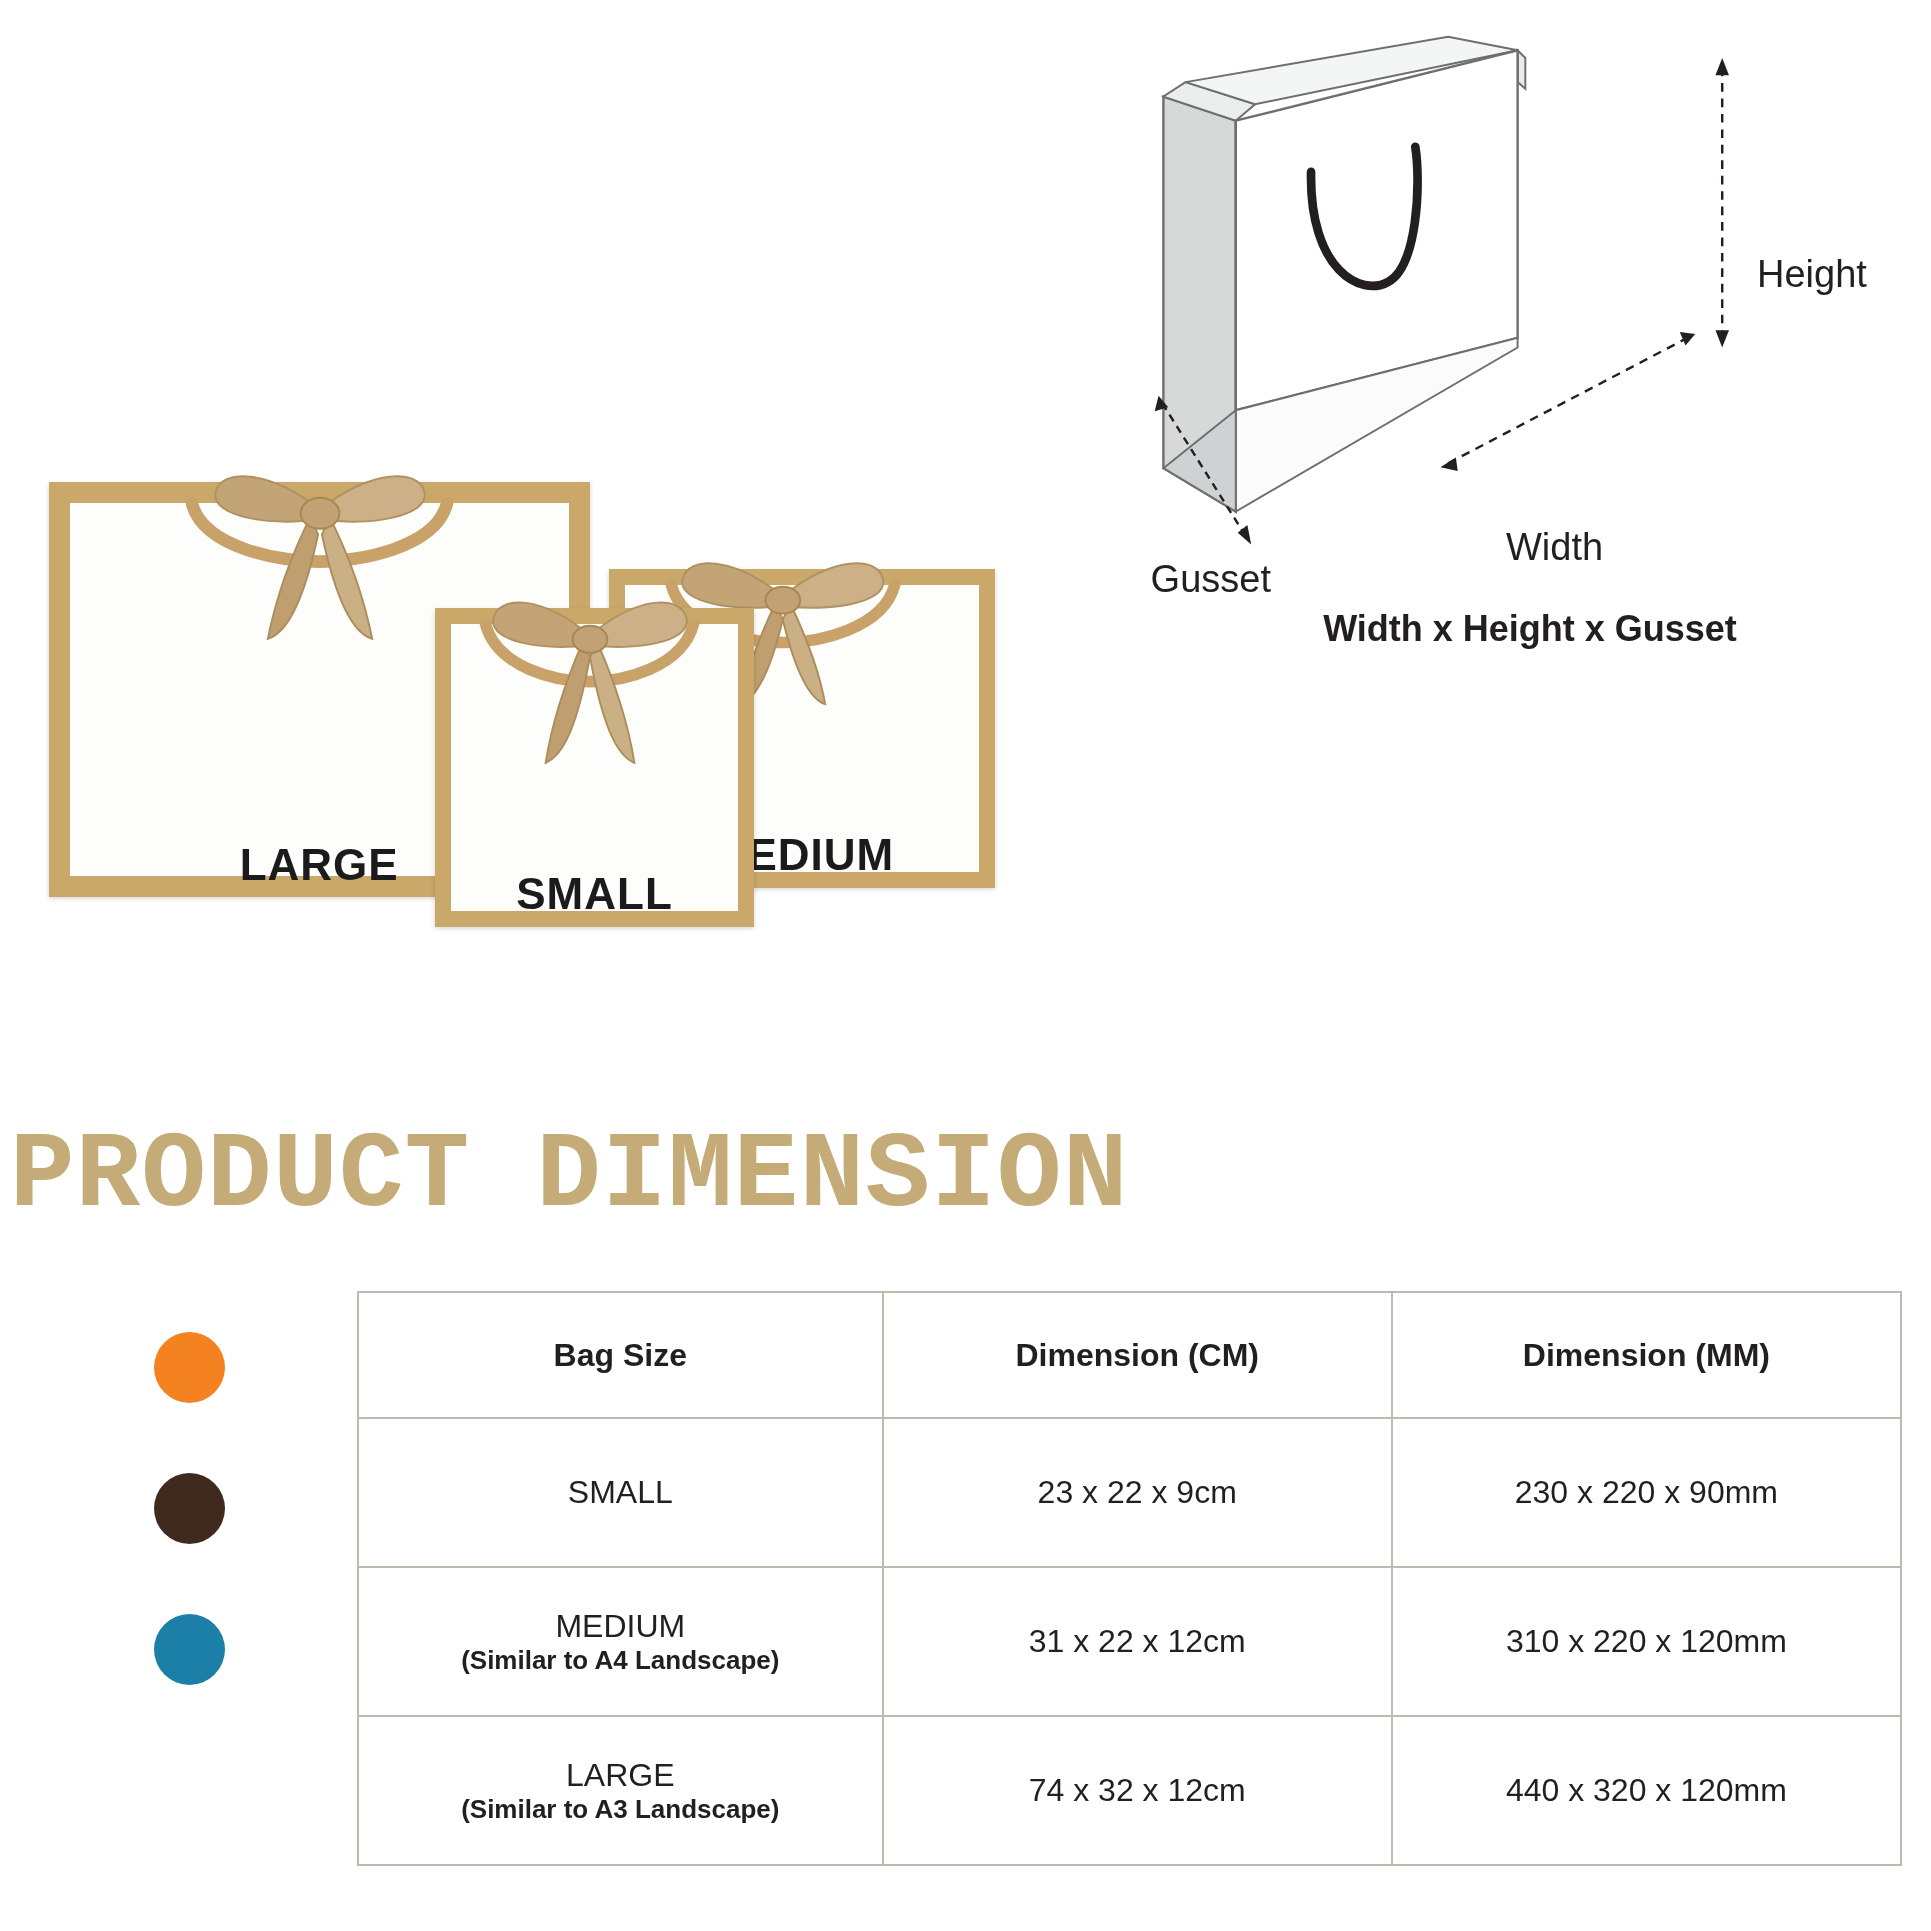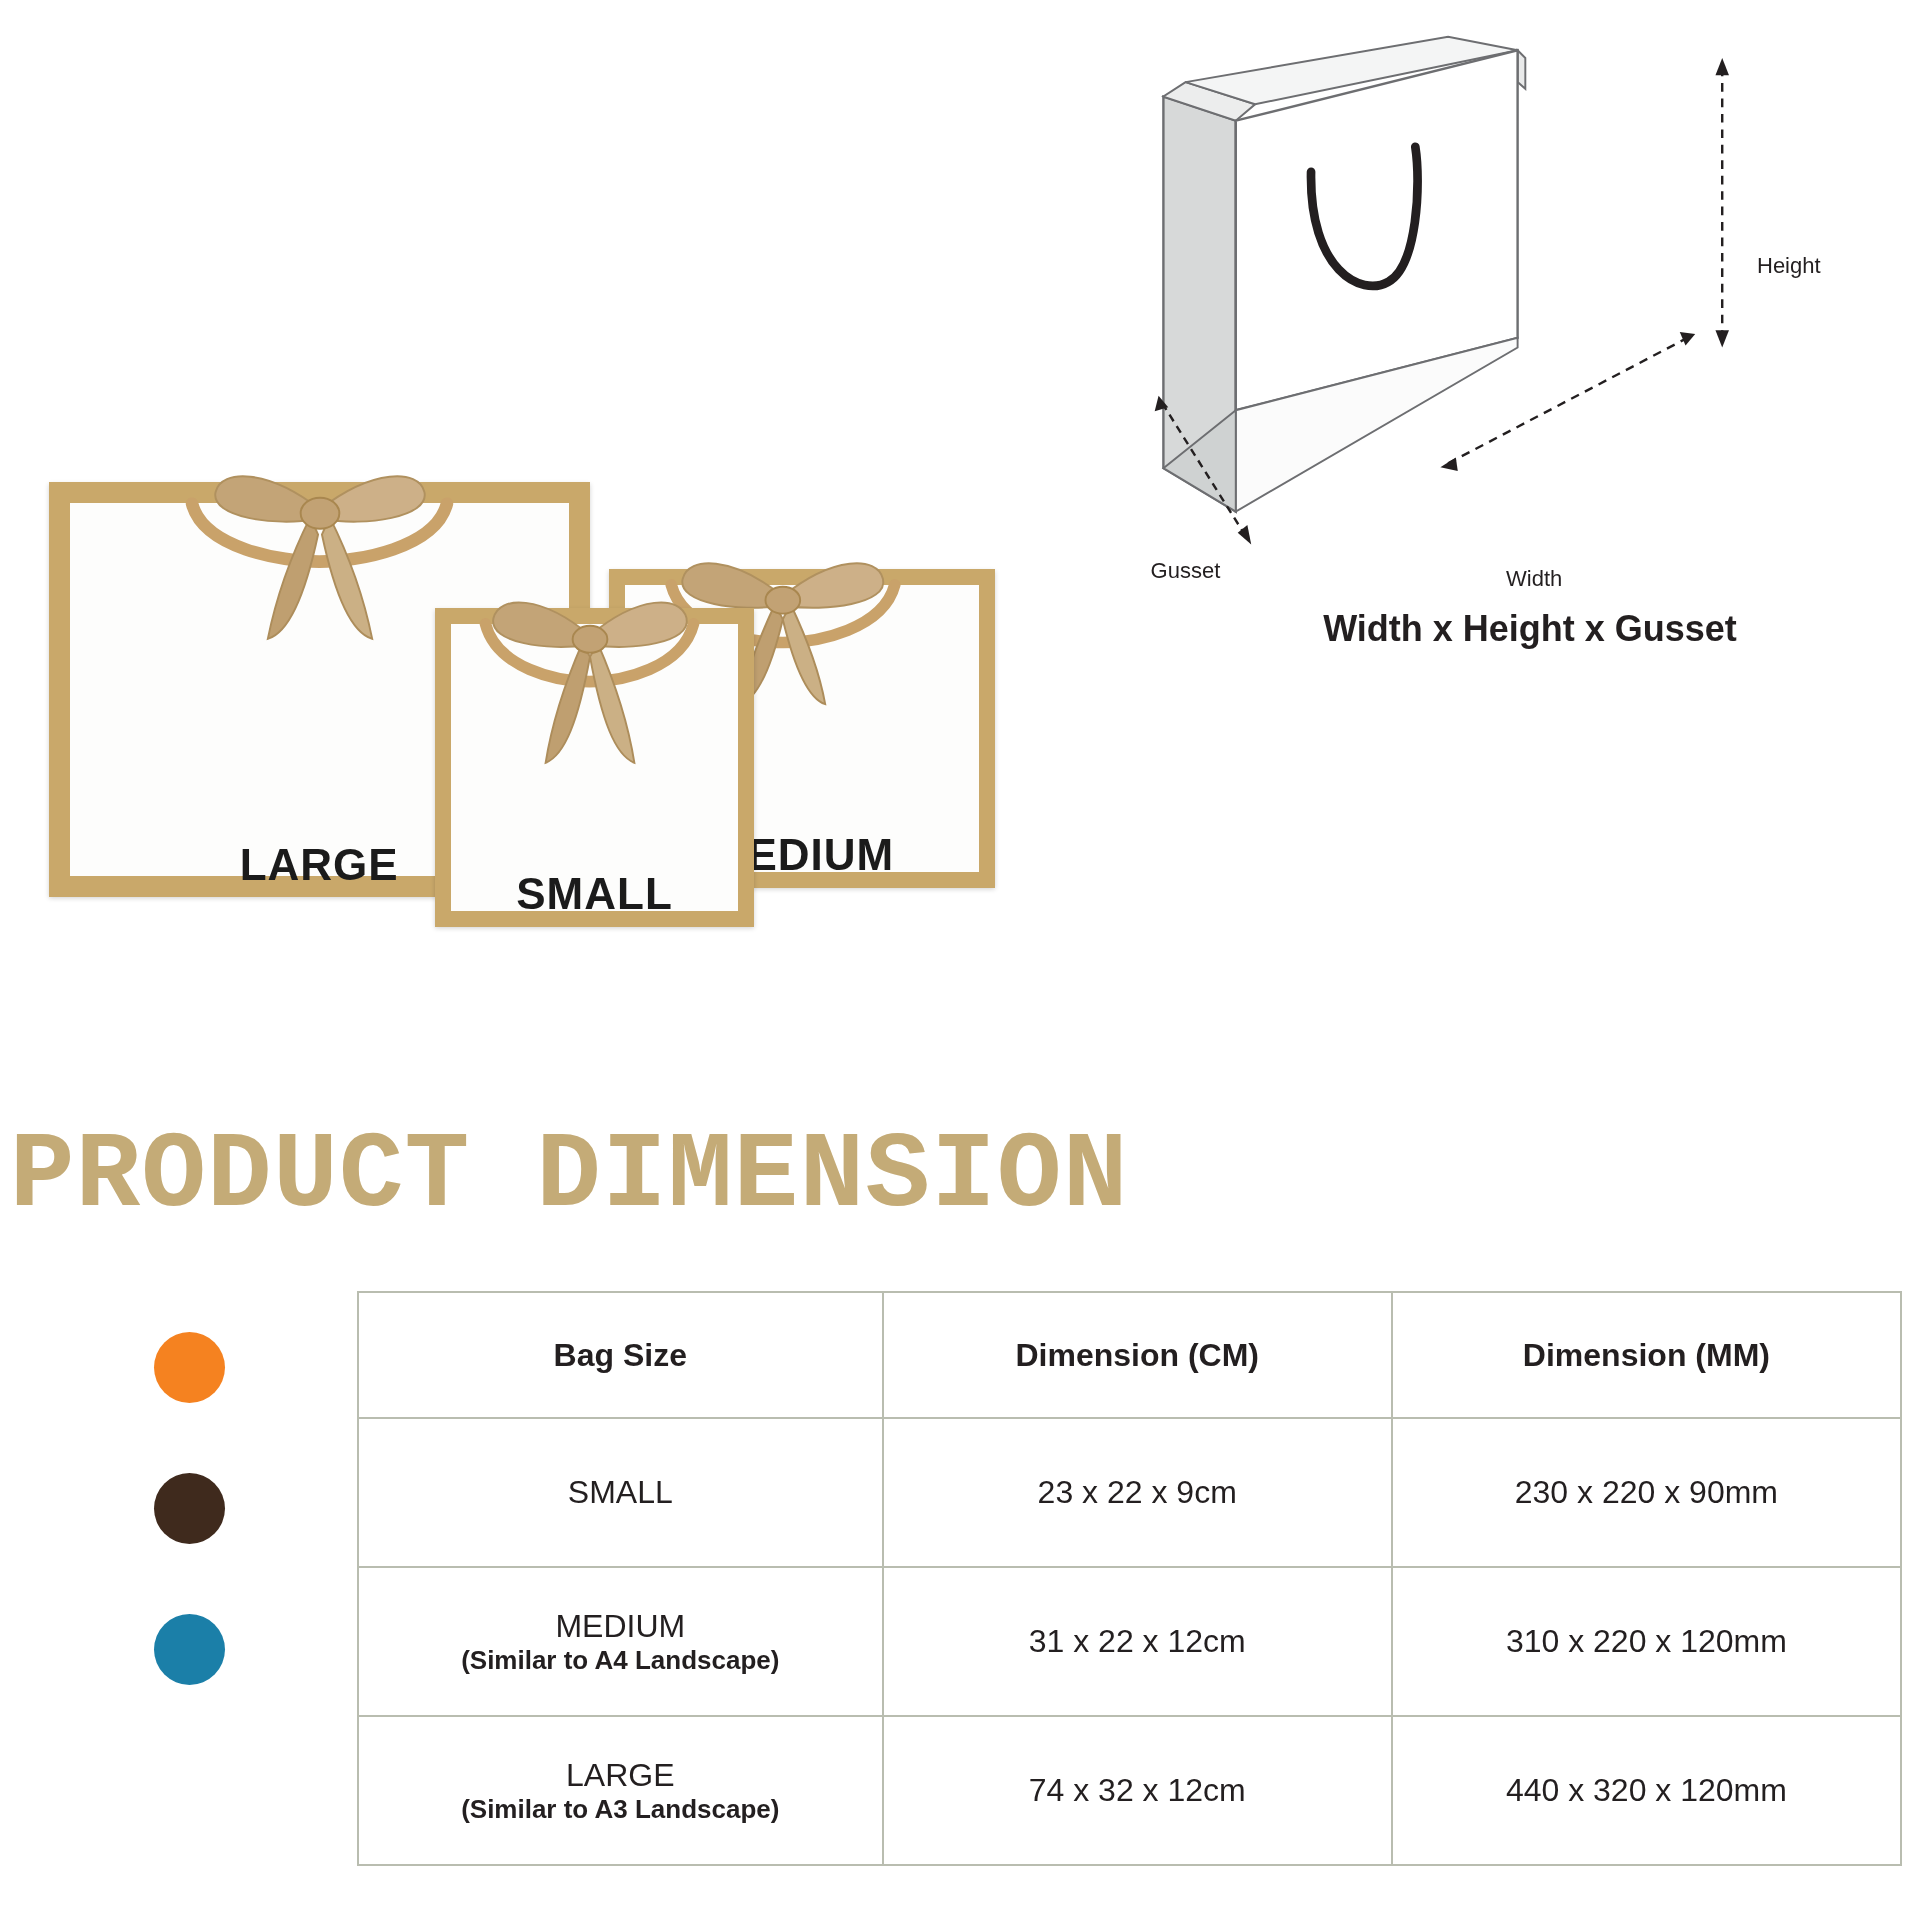--- a/index.html
+++ b/index.html
@@ -20,26 +20,26 @@
     position: absolute;
     left: 1139px;
     top: 29px;
     width: 763px;
     height: 637px;
   }
   #diagram-svg { position: absolute; left: 0; top: 0; }
   .diag-label {
     position: absolute;
     font-family: "Liberation Sans", sans-serif;
-    font-size: 22px;
+    font-size: 38px;
     color: #231f20;
     white-space: nowrap;
   }
   #label-height { left: 618px; top: 224px; }
-  #label-width  { left: 367px; top: 497px; margin-top: 40px; }
+  #label-width  { left: 367px; top: 497px; }
   #label-gusset { left: 11.6px;  top: 529px; }
   #dim-formula {
     position: absolute;
     left: 1192px;
     top: 608px;
     width: 676px;
     text-align: center;
     font-size: 36px;
     font-weight: bold;
     color: #231f20;

